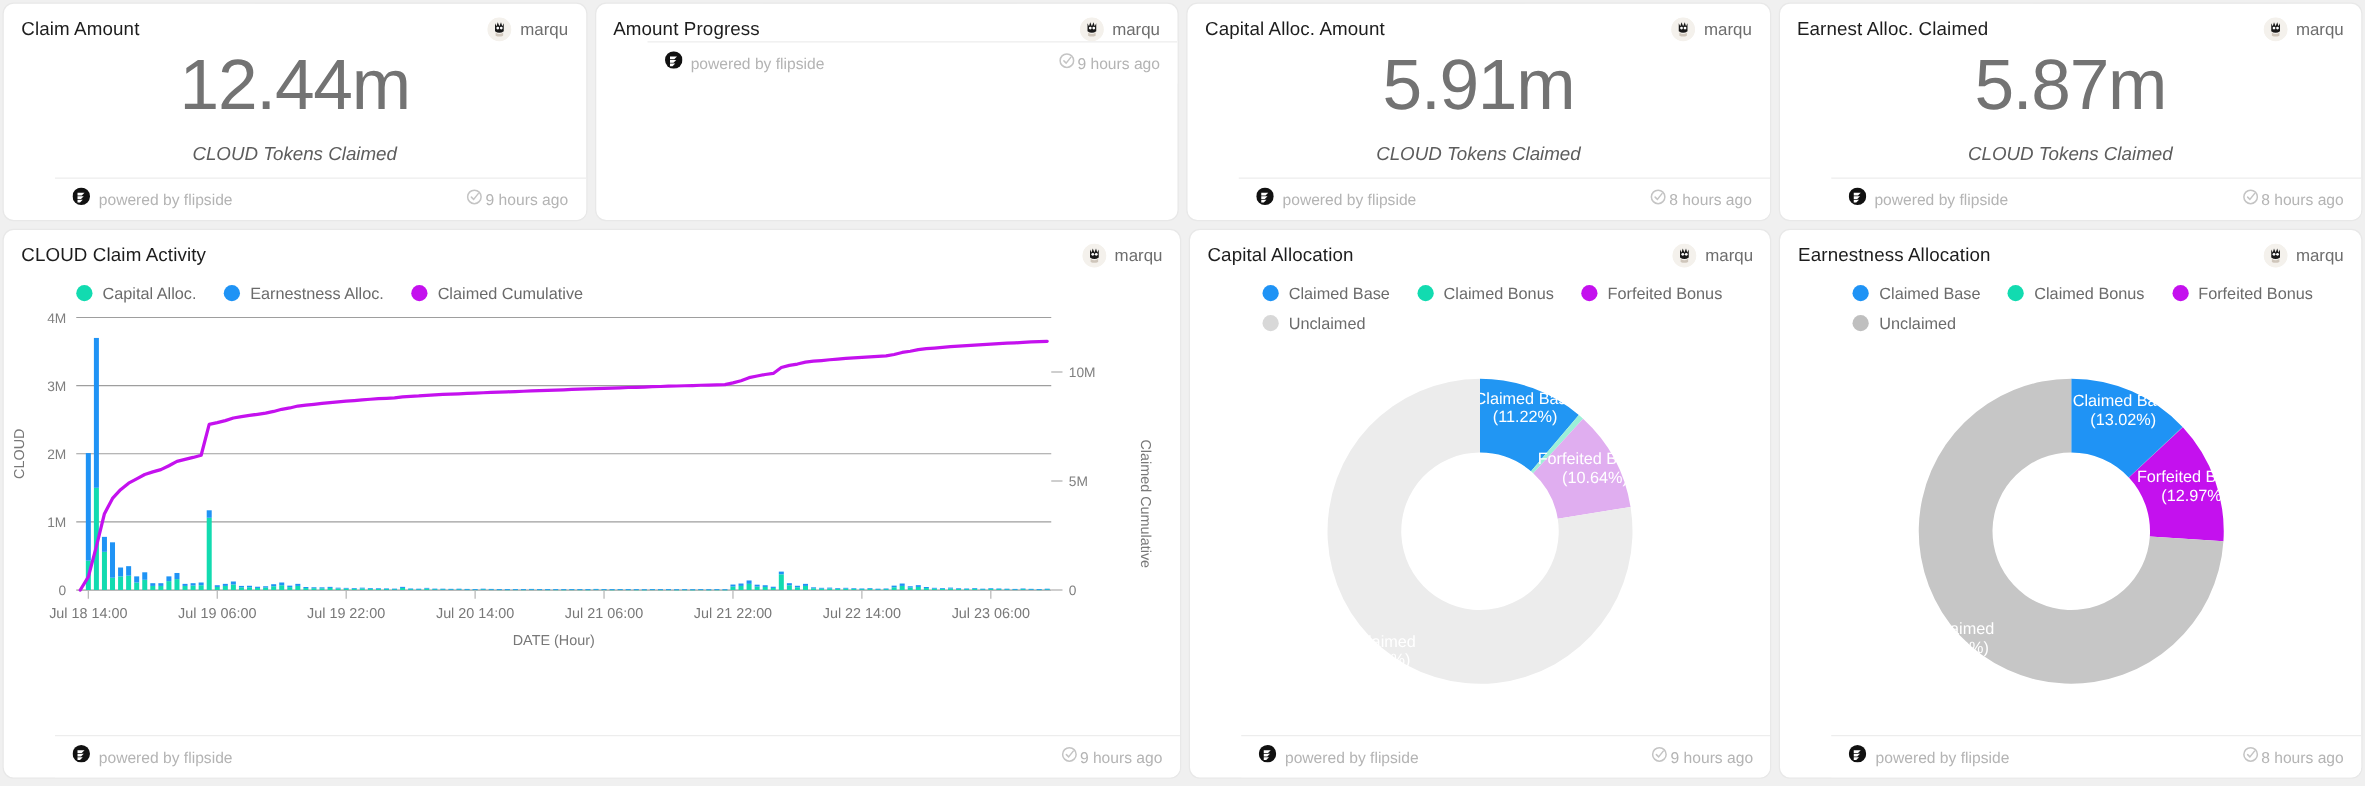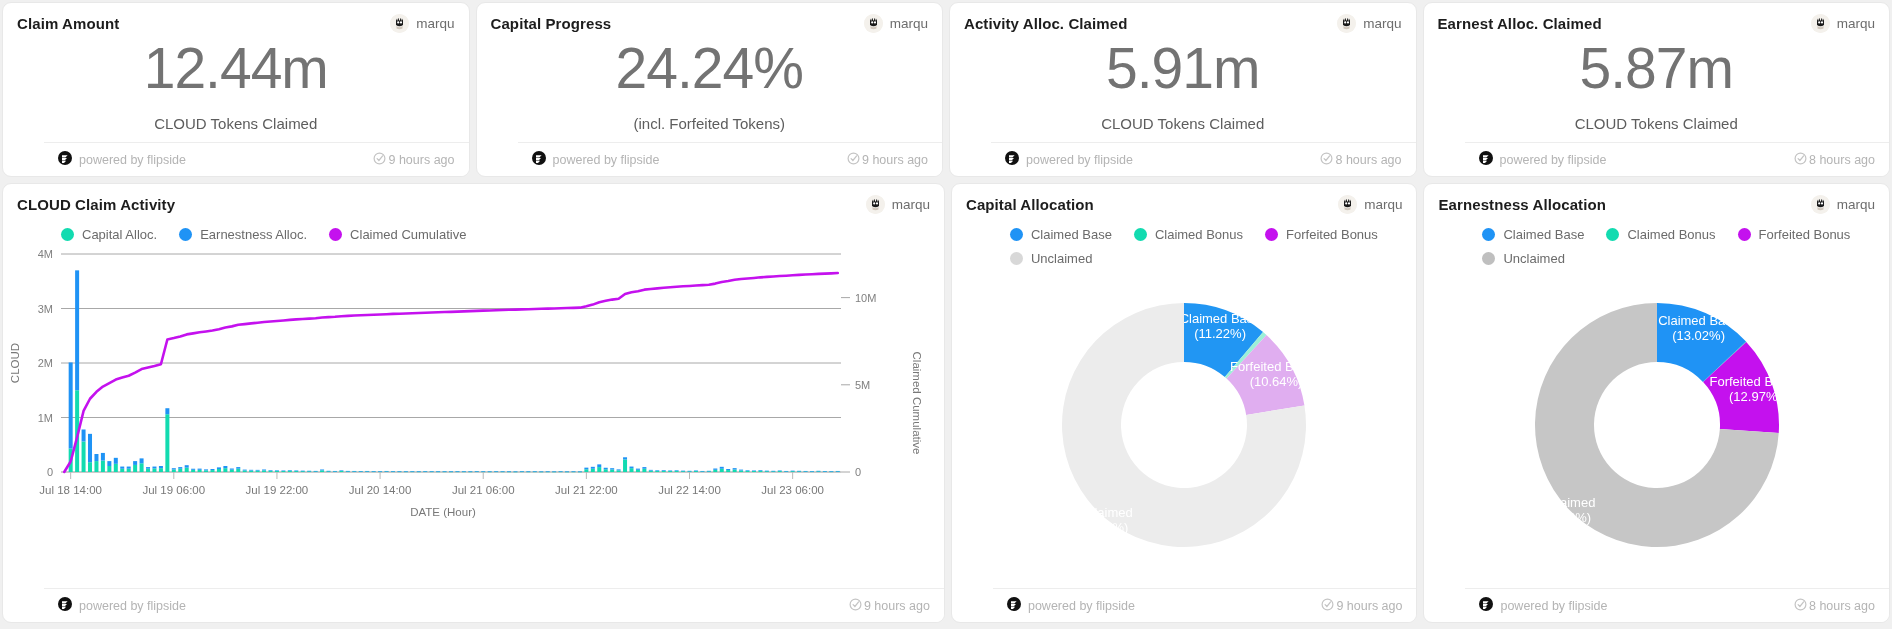--- a/index.html
+++ b/index.html
@@ -22,33 +22,33 @@
     overflow: hidden;
   }
   .kpi-card { width: 470px; height: 175px; }
   .wide-card { width: 950px; height: 440px; }
   .donut-card { width: 470px; height: 440px; }
 
   .card-head {
     display: flex; align-items: center; justify-content: space-between;
     padding: 11px 14px 0 14px;
   }
-  .card-title { font-size: 15px; color: #1d1d1d; font-weight: 700; letter-spacing: .1px; }
+  .card-title { font-size: 15px; color: #1d1d1d; font-weight: 400; letter-spacing: .1px; }
   .owner { display: flex; align-items: center; gap: 7px; }
   .avatar {
     width: 19px; height: 19px; border-radius: 50%;
     background: #f4f1ec; position: relative; overflow: hidden;
     display: flex; align-items: center; justify-content: center;
   }
   .avatar svg { display: block; }
   .owner-name { font-size: 13.5px; color: #6d6d6d; }
 
   .kpi-body { flex: 1; display: flex; flex-direction: column; align-items: center; justify-content: center; padding-bottom: 4px; }
   .kpi-value { font-size: 57px; color: #737373; line-height: 1; font-weight: 400; letter-spacing: -1px; }
-  .kpi-sub { font-size: 15px; color: #5d5d5d; margin-top: 18px; }
+  .kpi-sub { font-size: 15px; color: #5d5d5d; margin-top: 18px; font-style: italic; }
 
   .card-foot {
     height: 34px; border-top: 1px solid #ededed;
     display: flex; align-items: center; justify-content: space-between;
     padding: 0 14px; background: #fff; margin-left: 41px;
   }
   .foot-left { display: flex; align-items: center; gap: 7px; }
   .foot-text { font-size: 12.5px; color: #b4b4b4; }
   .foot-right { display: flex; align-items: center; gap: 2px; }
 
@@ -107,38 +107,34 @@
                 <path d="M4.1 6.7 L5.9 8.5 L9.6 3.9" fill="none" stroke="#c4c4c4" stroke-width="1.2" stroke-linecap="round"></path>
               </svg>
           </span>
           <span class="foot-text">9 hours ago</span>
         </div>
       </div>
     </div>
 
     <div class="card kpi-card">
       <div class="card-head">
-        <div class="card-title">Capital Progress</div>
+        <div class="card-title">Amount Progress</div>
         <div class="owner">
           <span class="avatar">
             <svg width="19" height="19" viewBox="0 0 19 19">
                 <circle cx="9.5" cy="9.5" r="9.5" fill="#f4f1ec"></circle>
                 <path d="M6 4.5 L7.2 7 L8.2 3.8 L9.5 7 L10.8 3.8 L11.8 7 L13 4.5 L13 11 Q9.5 13.5 6 11 Z" fill="#1a1a1a"></path>
                 <circle cx="8.2" cy="8.4" r="1.1" fill="#fff"></circle>
                 <circle cx="11" cy="8.4" r="1.1" fill="#fff"></circle>
                 <path d="M6.5 12 Q9.5 14.5 12.5 12 L12.5 14.5 Q9.5 16 6.5 14.5 Z" fill="#cfc6bb"></path>
               </svg>
           </span>
           <span class="owner-name">marqu</span>
         </div>
       </div>
-      <div class="kpi-body">
-        <div class="kpi-value">24.24%</div>
-        <div class="kpi-sub">(incl. Forfeited Tokens)</div>
-      </div>
       <div class="card-foot">
         <div class="foot-left">
           <span>
             <svg width="14" height="14" viewBox="0 0 14 14">
                 <circle cx="7" cy="7" r="7" fill="#111"></circle>
                 <path d="M4 4.2 h5.6 l-2.2 2.2 h-3.4 z M4 7 h5 l-2.2 2.2 h-2.8 z M4 9.8 h4.2 l-2.2 2.2 h-2 z" fill="#fff"></path>
               </svg>
           </span>
           <span class="foot-text">powered by flipside</span>
         </div>
@@ -149,21 +145,21 @@
                 <path d="M4.1 6.7 L5.9 8.5 L9.6 3.9" fill="none" stroke="#c4c4c4" stroke-width="1.2" stroke-linecap="round"></path>
               </svg>
           </span>
           <span class="foot-text">9 hours ago</span>
         </div>
       </div>
     </div>
 
     <div class="card kpi-card">
       <div class="card-head">
-        <div class="card-title">Activity Alloc. Claimed</div>
+        <div class="card-title">Capital Alloc. Amount</div>
         <div class="owner">
           <span class="avatar">
             <svg width="19" height="19" viewBox="0 0 19 19">
                 <circle cx="9.5" cy="9.5" r="9.5" fill="#f4f1ec"></circle>
                 <path d="M6 4.5 L7.2 7 L8.2 3.8 L9.5 7 L10.8 3.8 L11.8 7 L13 4.5 L13 11 Q9.5 13.5 6 11 Z" fill="#1a1a1a"></path>
                 <circle cx="8.2" cy="8.4" r="1.1" fill="#fff"></circle>
                 <circle cx="11" cy="8.4" r="1.1" fill="#fff"></circle>
                 <path d="M6.5 12 Q9.5 14.5 12.5 12 L12.5 14.5 Q9.5 16 6.5 14.5 Z" fill="#cfc6bb"></path>
               </svg>
           </span>

